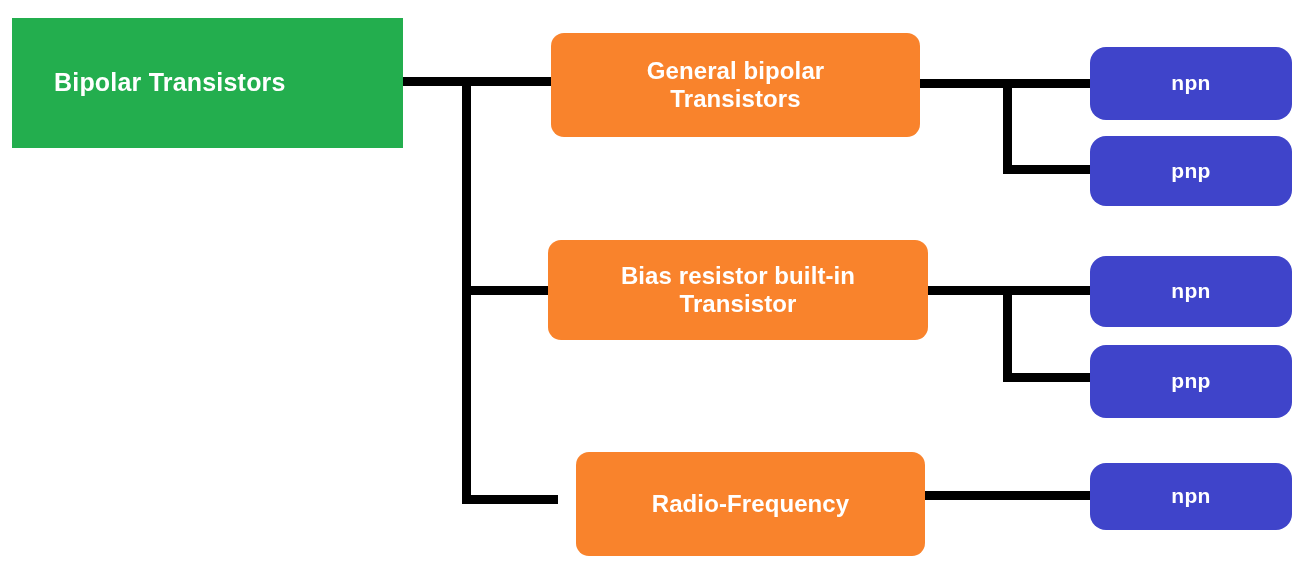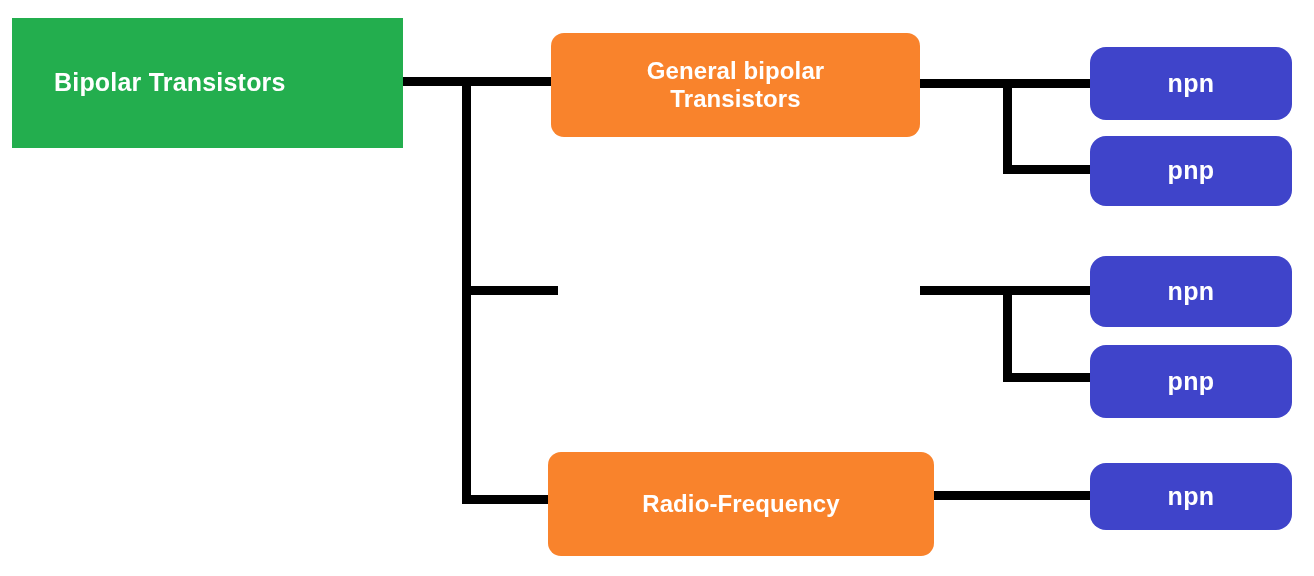--- a/index.html
+++ b/index.html
@@ -46,21 +46,21 @@
     background: #f9832c;
     border-radius: 13px;
     font-size: 24px;
     padding: 0 14px;
     letter-spacing: 0.1px;
   }
 
   .node.leaf {
     background: #3f44ca;
     border-radius: 16px;
-    font-size: 25px;
+    font-size: 21px;
     letter-spacing: 0.4px;
   }
 
   
   .line {
     position: absolute;
     background: #000000;
     z-index: 1;
   }
 </style>
@@ -95,26 +95,32 @@
       <span>Transistors</span>
     </span>
   </div>
 
   <div class="node root" style="left:12px; top:18px; width:391px; height:130px;">Bipolar Transistors</div>
 
   <div class="node leaf" style="left:1090px; top:47px; width:202px; height:73px;">npn</div>
 
   <div class="node leaf" style="left:1090px; top:136px; width:202px; height:70px;">pnp</div>
 
+  <div class="node branch" style="left:548px; top:240px; width:380px; height:100px;">
+    <span>
+      <span>Bias resistor built-in</span><br>
+      <span>Transistor</span>
+    </span>
+  </div>
 
   <div class="node leaf" style="left:1090px; top:256px; width:202px; height:71px;">npn</div>
 
   <div class="node leaf" style="left:1090px; top:345px; width:202px; height:73px;">pnp</div>
 
-  <div class="node branch" style="left:548px; top:452px; width:386px; height:104px;">
+  <div class="node branch" style="left:576px; top:452px; width:349px; height:104px;">
     <span>
       <span>Radio-Frequency</span><br>
     </span>
   </div>
 
   <div class="node leaf" style="left:1090px; top:463px; width:202px; height:67px;">npn</div>
 
 </div>
 
 </body></html>

